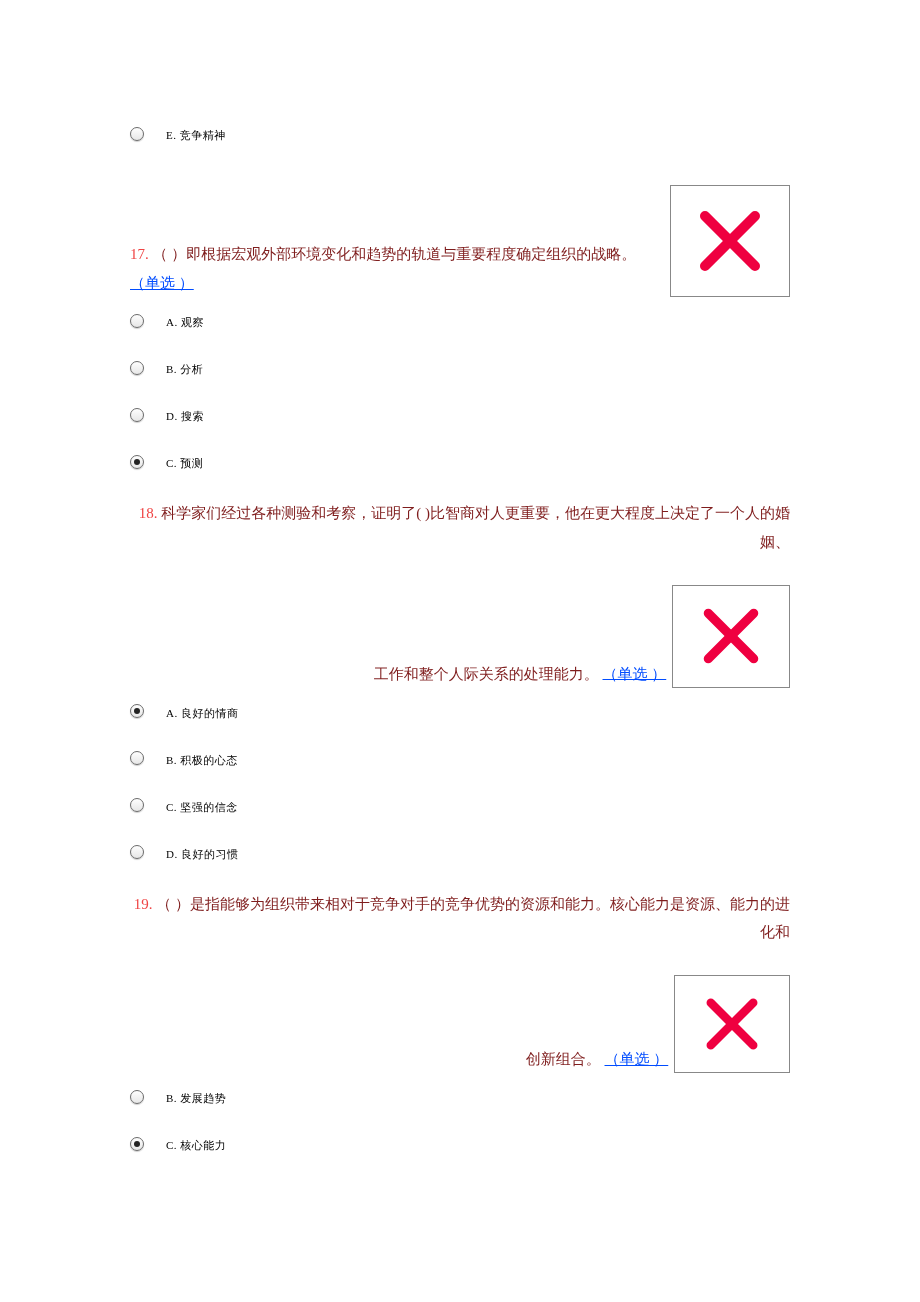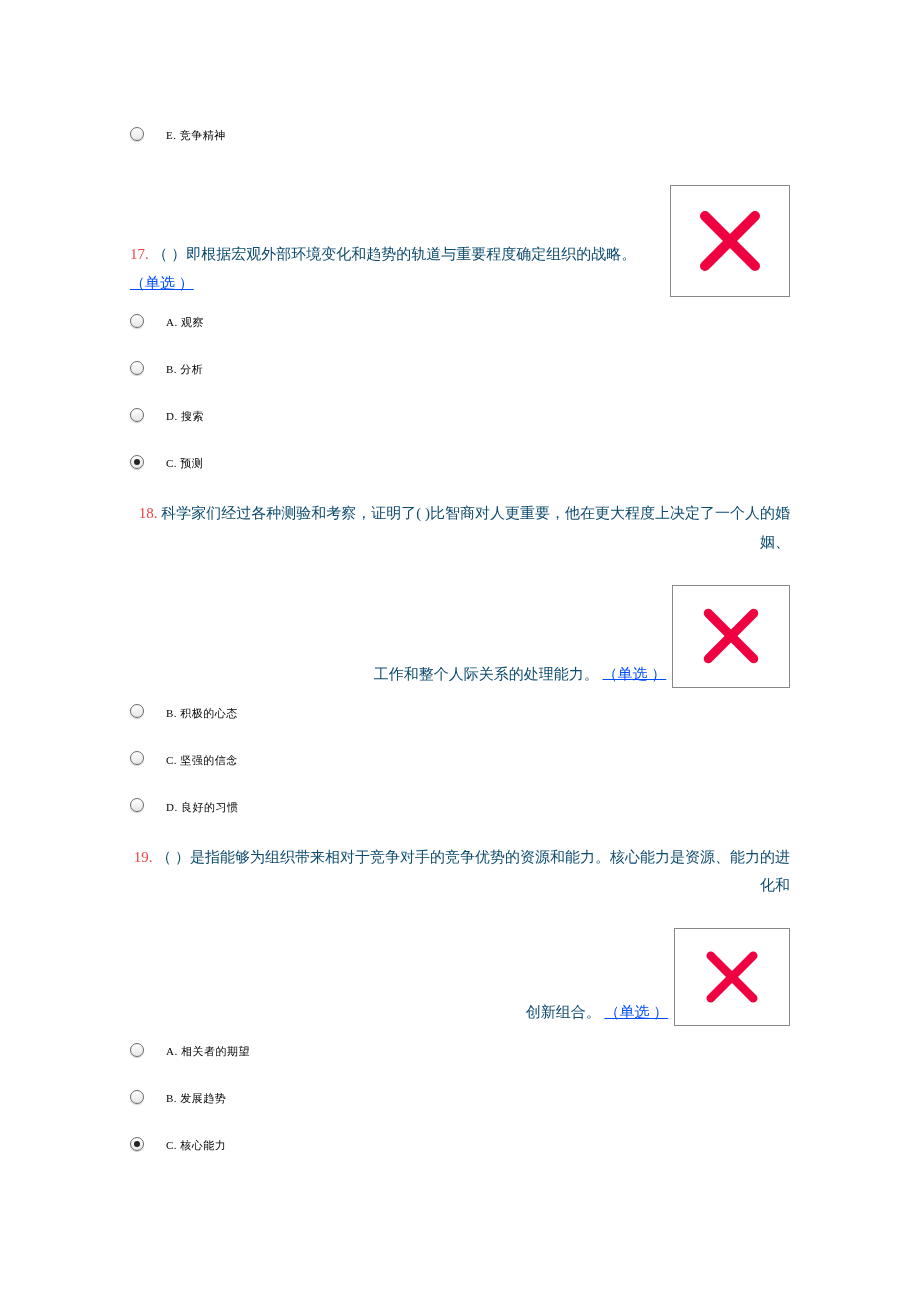--- a/index.html
+++ b/index.html
@@ -48,21 +48,21 @@
     letter-spacing: 0.5px;
     padding-top: 4px;
   }
   .q-line {
     line-height: 1.9;
     margin-top: 10px;
     margin-bottom: 6px;
     text-align: right;
   }
   .q-num { color: #ef4444; }
-  .q-red { color: #0c4a6e; }
+  .q-red { color: #7f1d1d; }
   .q-blue { color: #004cff; text-decoration: underline; }
   .x-box {
     border: 1px solid #888;
     display: inline-flex;
     align-items: center;
     justify-content: center;
     vertical-align: bottom;
     margin-left: 2px;
     background: #fff;
   }
@@ -130,20 +130,24 @@
     <span class="q-blue">（单选 ）</span>
     <span class="x-box mid">
       <svg width="60" height="60" viewBox="0 0 66 66">
         <line x1="8" y1="8" x2="58" y2="58" stroke="#ef0040" stroke-width="10" stroke-linecap="round"></line>
         <line x1="58" y1="8" x2="8" y2="58" stroke="#ef0040" stroke-width="10" stroke-linecap="round"></line>
       </svg>
     </span>
   </div>
 
   <div class="option-row">
+    <span class="radio selected"></span>
+    <span class="opt-text">A. 良好的情商</span>
+  </div>
+  <div class="option-row">
     <span class="radio"></span>
     <span class="opt-text">B. 积极的心态</span>
   </div>
   <div class="option-row">
     <span class="radio"></span>
     <span class="opt-text">C. 坚强的信念</span>
   </div>
   <div class="option-row">
     <span class="radio"></span>
     <span class="opt-text">D. 良好的习惯</span>
@@ -158,24 +162,20 @@
     <span class="x-box small">
       <svg width="56" height="56" viewBox="0 0 66 66">
         <line x1="8" y1="8" x2="58" y2="58" stroke="#ef0040" stroke-width="10" stroke-linecap="round"></line>
         <line x1="58" y1="8" x2="8" y2="58" stroke="#ef0040" stroke-width="10" stroke-linecap="round"></line>
       </svg>
     </span>
   </div>
 
   <div class="option-row">
     <span class="radio"></span>
-    <span class="opt-text">A. 相关者的期望</span>
-  </div>
-  <div class="option-row">
-    <span class="radio"></span>
     <span class="opt-text">B. 发展趋势</span>
   </div>
   <div class="option-row">
     <span class="radio selected"></span>
     <span class="opt-text">C. 核心能力</span>
   </div>
 
 </div>
 
 </body></html>

